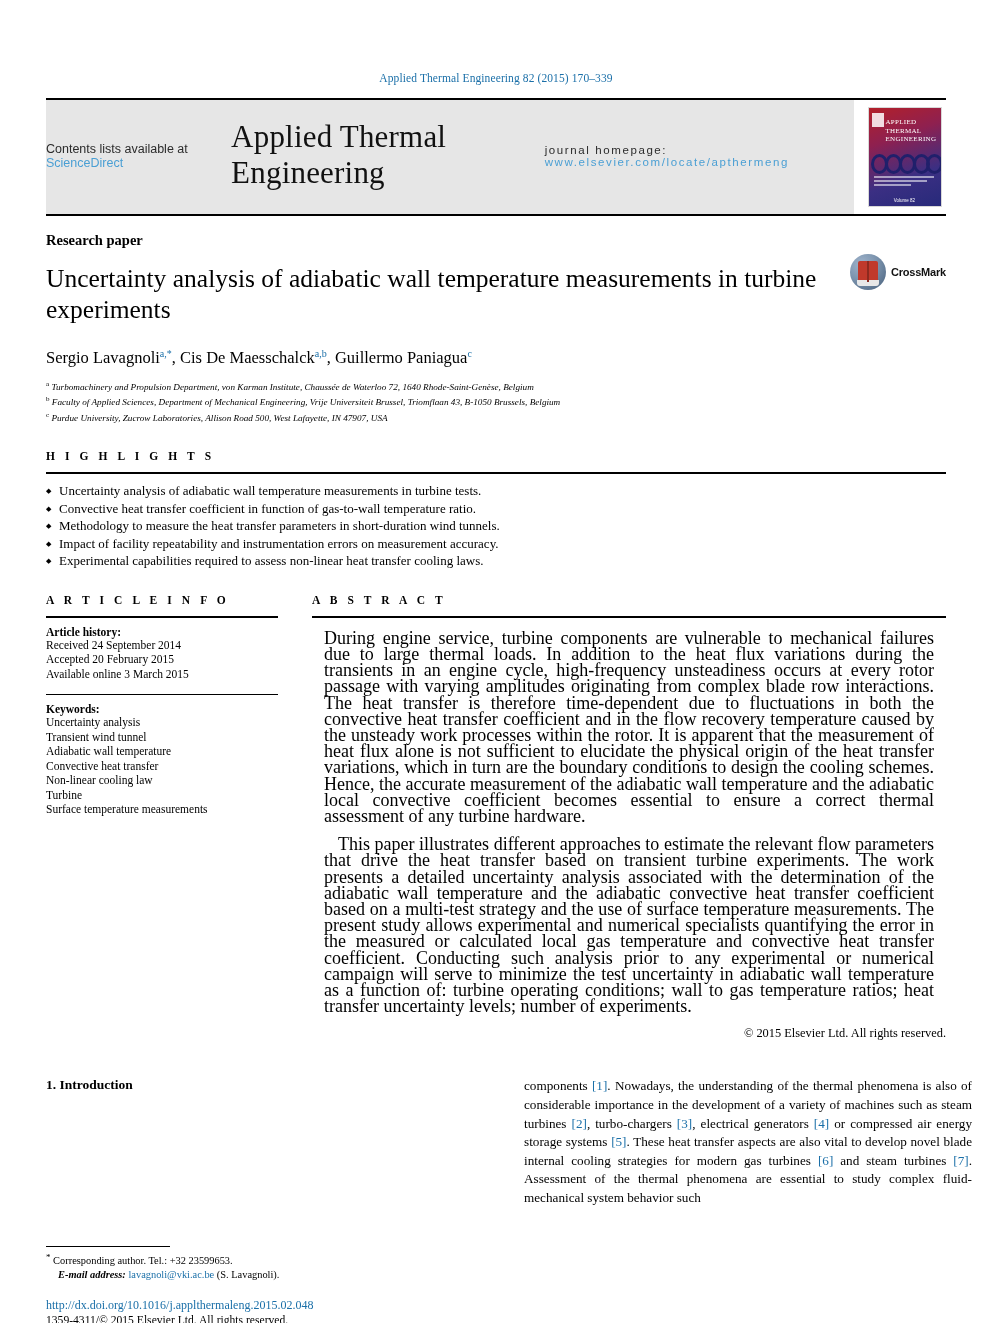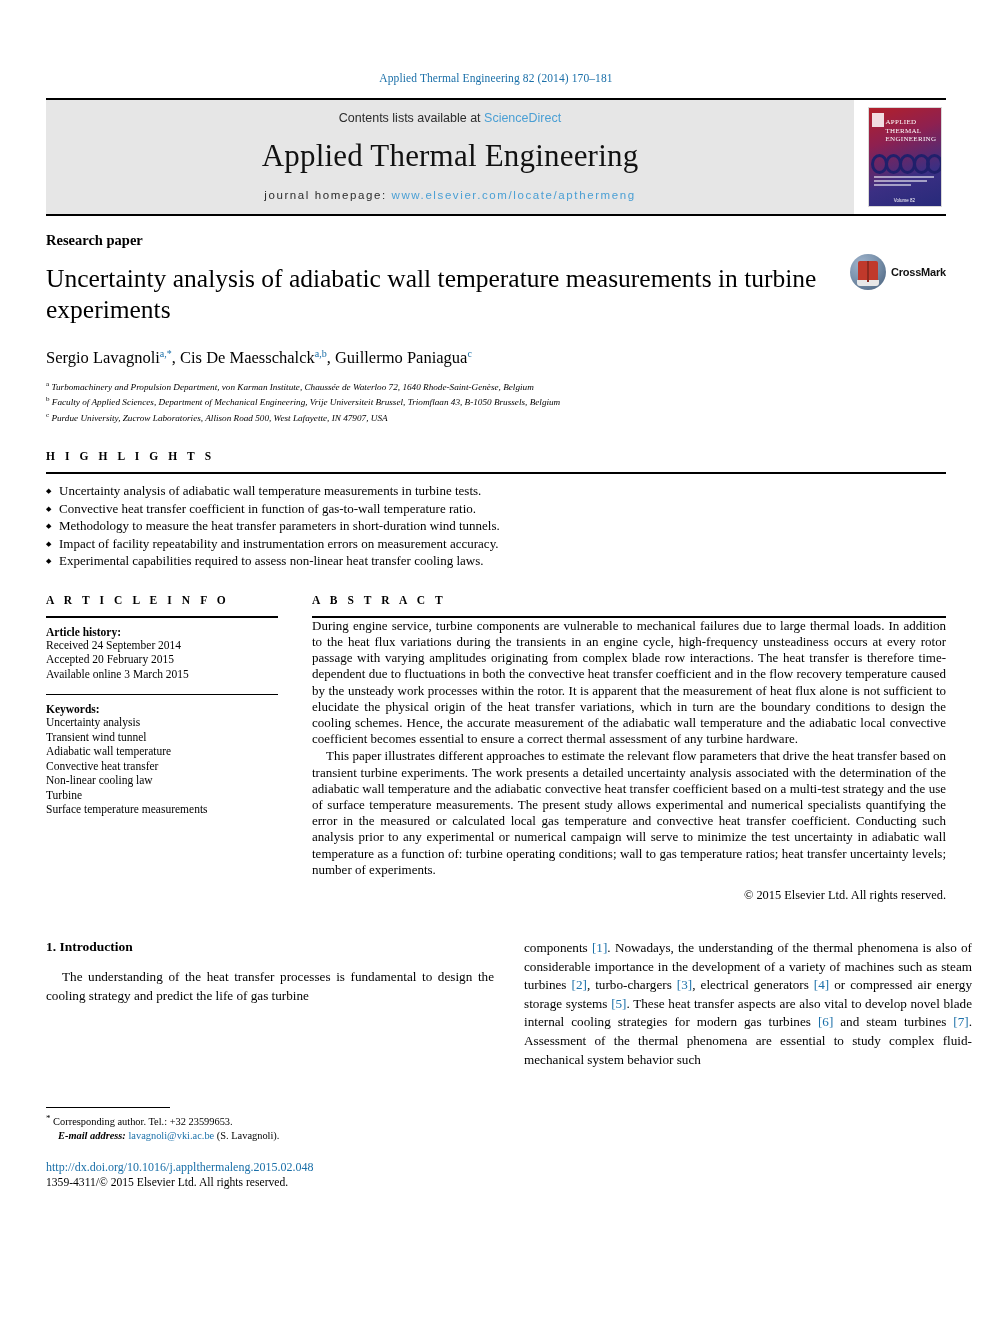--- a/index.html
+++ b/index.html
@@ -57,21 +57,21 @@
     letter-spacing: .5px;
     color: #e87722;
     font-weight: 400;
     line-height: 1;
     padding-bottom: 2px;
   }
   .journal-band {
     flex: 1;
     background: #e6e6e6;
     display: flex;
-    flex-direction: column;
+    flex-direction: row;
     align-items: center;
     justify-content: center;
     padding: 6px 0 8px 0;
   }
   .contents-line {
     font-family: "Liberation Sans", sans-serif;
     font-size: 12.5px;
     color: #2b2b2b;
   }
   .contents-line a { color: #4a9fd4; text-decoration: none; }
@@ -202,21 +202,21 @@
   .col-info { width: 232px; flex: 0 0 232px; }
   .col-abs  { flex: 1; }
   .ia-rule-thick { border-top: 2px solid #000; margin-top: 10px; }
   .ia-rule-thin  { border-top: 1px solid #000; margin-top: 13px; }
   .sub-head {
     font-size: 11.5px; font-weight: bold; margin-top: 8px;
   }
   .info-line { font-size: 11.5px; line-height: 14.5px; }
   .kw-line { font-size: 11.5px; line-height: 14.5px; }
   .abstract-p {
-    font-size: 13px; line-height: 16.2px; text-align: justify; margin: 0;
+    font-size: 18px; line-height: 16.2px; text-align: justify; margin: 12px;
   }
   .abstract-p + .abstract-p { text-indent: 14px; margin-top: 1px; }
   .copyright { font-size: 12.4px; text-align: right; margin-top: 10px; }
 
   
   .body-wrap {
     margin: 36px 46px 0 46px;
     display: flex; gap: 30px; position: relative; font-family: Liberation Serif, serif;
   }
   .body-col { width: 448px; flex: 0 0 448px; position: relative; }
@@ -236,21 +236,21 @@
   .fn-line .ital { font-style: italic; font-weight: bold; }
   .doi-block { margin-top: 17px; }
   .doi-link { font-size: 12px; color: #1a6fa8; text-decoration: none; display: block; }
   .issn { font-size: 11.6px; margin-top: 1px; }
 </style>
 </head>
 <body>
 
 <div class="page">
 
-  <div class="running-head">Applied Thermal Engineering 82 (2014) 170–181</div>
+  <div class="running-head">Applied Thermal Engineering 82 (2015) 170–339</div>
 
   <div class="masthead">
 
 
     <div class="journal-band">
       <div class="contents-line">
         <span>Contents lists available at </span><a href="#">ScienceDirect</a>
       </div>
       <div class="journal-name">Applied Thermal Engineering</div>
       <div class="homepage-line">
@@ -346,21 +346,20 @@
       <p class="abstract-p">During engine service, turbine components are vulnerable to mechanical failures due to large thermal loads. In addition to the heat flux variations during the transients in an engine cycle, high-frequency unsteadiness occurs at every rotor passage with varying amplitudes originating from complex blade row interactions. The heat transfer is therefore time-dependent due to fluctuations in both the convective heat transfer coefficient and in the flow recovery temperature caused by the unsteady work processes within the rotor. It is apparent that the measurement of heat flux alone is not sufficient to elucidate the physical origin of the heat transfer variations, which in turn are the boundary conditions to design the cooling schemes. Hence, the accurate measurement of the adiabatic wall temperature and the adiabatic local convective coefficient becomes essential to ensure a correct thermal assessment of any turbine hardware.</p>
       <p class="abstract-p">This paper illustrates different approaches to estimate the relevant flow parameters that drive the heat transfer based on transient turbine experiments. The work presents a detailed uncertainty analysis associated with the determination of the adiabatic wall temperature and the adiabatic convective heat transfer coefficient based on a multi-test strategy and the use of surface temperature measurements. The present study allows experimental and numerical specialists quantifying the error in the measured or calculated local gas temperature and convective heat transfer coefficient. Conducting such analysis prior to any experimental or numerical campaign will serve to minimize the test uncertainty in adiabatic wall temperature as a function of: turbine operating conditions; wall to gas temperature ratios; heat transfer uncertainty levels; number of experiments.</p>
       <div class="copyright">© 2015 Elsevier Ltd. All rights reserved.</div>
     </div>
   </div>
 
   <div class="body-wrap">
 
     <div class="body-col" style="min-height:250px">
       <div class="sec-title">1.  Introduction</div>
-      <p class="body-p indent">The understanding of the heat transfer processes is fundamental to design the cooling strategy and predict the life of gas turbine</p>
 
       <div class="footnotes">
         <div class="fn-rule"></div>
         <div class="fn-line">
           <sup>*</sup> <span>Corresponding author. Tel.: +32 23599653.</span>
         </div>
         <div class="fn-line" style="padding-left:12px">
           <span class="ital">E-mail address:</span>
           <a href="#">lavagnoli@vki.ac.be</a>
           <span>(S. Lavagnoli).</span>

